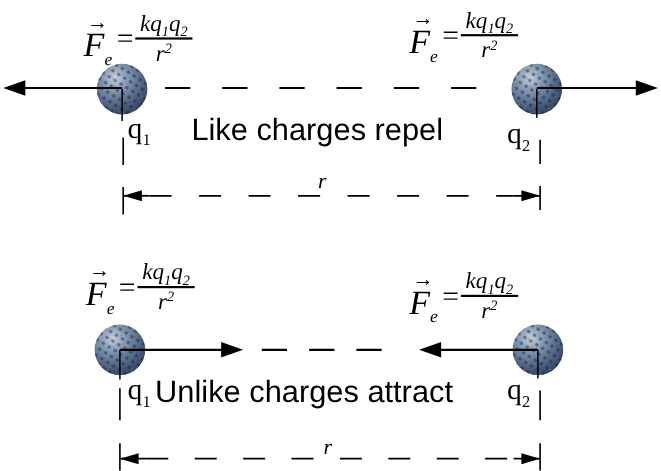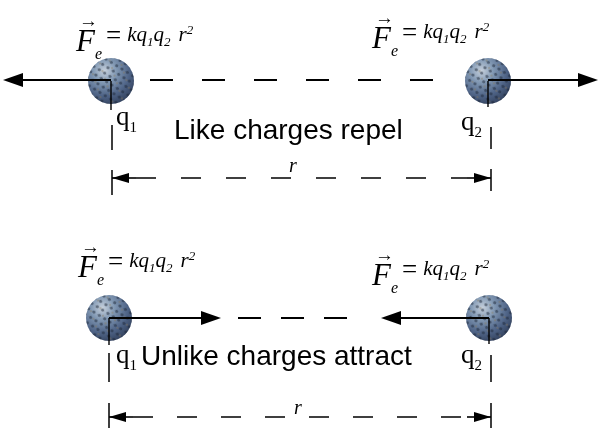--- a/index.html
+++ b/index.html
@@ -14,21 +14,21 @@
   
   .formula{
     position:absolute;display:flex;align-items:center;height:58px;
     font-family:"Liberation Serif", serif;font-style:italic;color:#000;
   }
   .fv{position:relative;display:inline-block;padding-top:11px;font-size:31px;line-height:1;}
   .vec{position:absolute;top:-3px;left:3px;font-size:19px;font-style:normal;line-height:1;}
   .fbase{font-style:italic;}
   .fsub{font-size:16px;font-style:italic;vertical-align:-8px;line-height:0;}
   .eq{font-size:27px;font-style:normal;margin:0 2px 0 4px;}
-  .frac{display:inline-flex;flex-direction:row;align-items:center;justify-content:space-between;}
+  .frac{display:inline-flex;flex-direction:column;align-items:center;justify-content:space-between;}
   .num,.den{font-size:21px;font-style:italic;line-height:1.1;padding:0 4px;white-space:nowrap;}
   .num sub{font-size:13px;vertical-align:-5px;line-height:0;}
   .den sup{font-size:13px;vertical-align:7px;line-height:0;}
   .fbar{display:block;height:2px;background:#000;align-self:stretch;margin:1px 0;}
 
   
   .qlabel{position:absolute;font-family:"Liberation Serif",serif;
           font-size:27px;line-height:1;white-space:nowrap;}
   .qlabel sub{font-size:15px;vertical-align:-7px;line-height:0;}
   .caption{position:absolute;font-family:"Liberation Sans",sans-serif;font-size:28px;
@@ -147,17 +147,17 @@
       <span class="fbar"></span>
       <span class="den"><span>r</span><sup>2</sup></span>
     </span>
 </div>
 
 <div class="qlabel" style="left:116px;top:103px"><span>q</span><sub>1</sub></div>
 <div class="qlabel" style="left:461px;top:108px"><span>q</span><sub>2</sub></div>
 <div class="qlabel" style="left:116px;top:341px"><span>q</span><sub>1</sub></div>
 <div class="qlabel" style="left:461px;top:341px"><span>q</span><sub>2</sub></div>
 
-<div class="caption" style="left:174px;top:116px">Like charges repel</div>
+<div class="caption" style="left:174px;top:104px">Like charges repel</div>
 <div class="caption" style="left:141px;top:342px">Unlike charges attract</div>
 
 <div class="rlabel" style="left:289px;top:155px">r</div>
 <div class="rlabel" style="left:294px;top:397px">r</div>
 
 </body></html>

